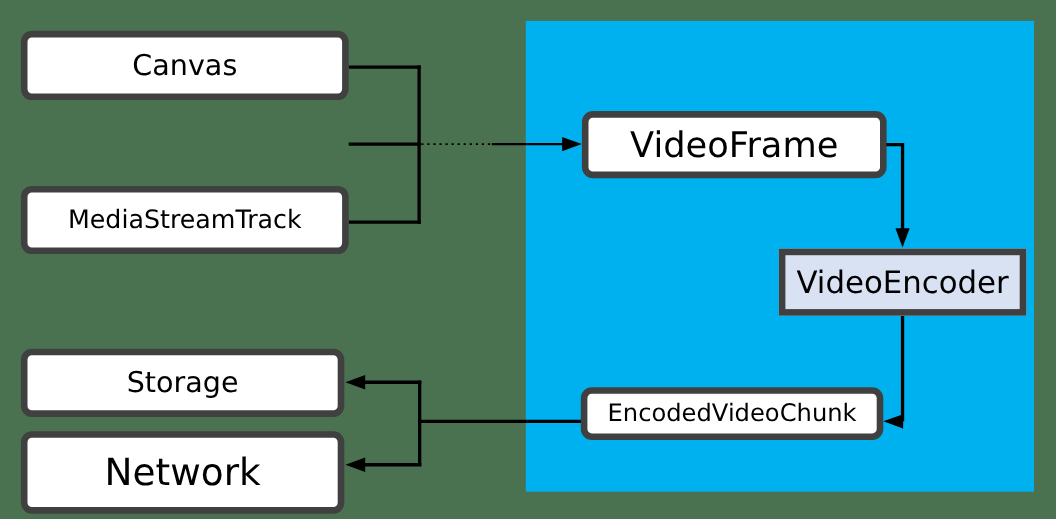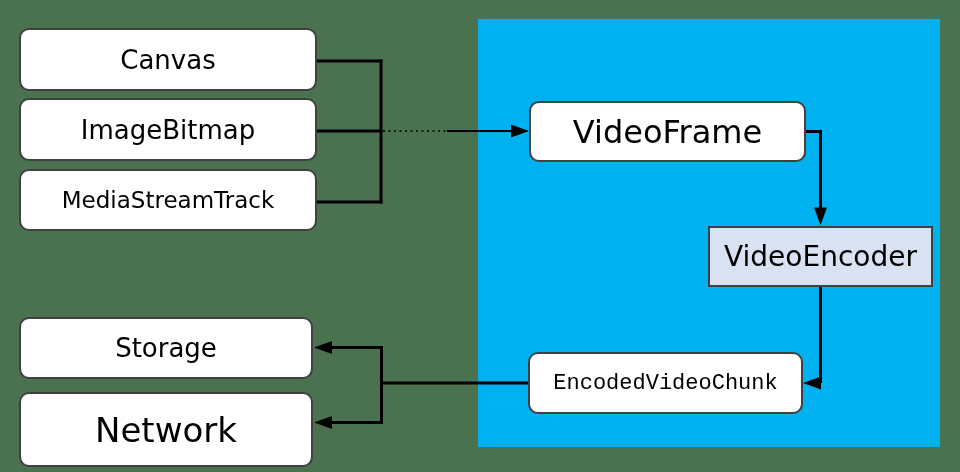--- a/index.html
+++ b/index.html
@@ -30,34 +30,34 @@
     height: 472px;
     display: block;
   }
   .node {
     position: absolute;
     box-sizing: border-box;
     display: flex;
     align-items: center;
     justify-content: center;
     background: #FFFFFF;
-    border: 2px solid #404040;
+    border: 6px solid #404040;
     border-radius: 10px;
     color: #000000;
     white-space: nowrap;
   }
   #node-canvas            { left: 19px;  top: 28px;  width: 298px; height: 63px; font-size: 26px; }
   #node-imagebitmap       { left: 19px;  top: 98px;  width: 298px; height: 63px; font-size: 26px; }
   #node-mediastreamtrack  { left: 19px;  top: 169px; width: 298px; height: 62px; font-size: 23px; }
   #node-storage           { left: 19px;  top: 317px; width: 294px; height: 62px; font-size: 26px; }
   #node-network           { left: 19px;  top: 392px; width: 294px; height: 75px; font-size: 34px; }
   #node-videoframe        { left: 529px; top: 101px; width: 277px; height: 61px; font-size: 32px; }
   #node-videoencoder      { left: 708px; top: 226px; width: 225px; height: 61px; font-size: 28px;
                             border-radius: 0; background: #D8E2F2; }
-  #node-encodedvideochunk { left: 528px; top: 352px; width: 275px; height: 62px; font-size: 22px; font-family: Liberation Mono, monospace; }
+  #node-encodedvideochunk { left: 528px; top: 352px; width: 275px; height: 48px; font-size: 22px; }
 </style>
 </head>
 <body>
 
 <div class="stage">
 
   <div class="pipeline-bg"></div>
 
   <svg class="connectors" viewBox="0 0 960 472" xmlns="http://www.w3.org/2000/svg">
 
@@ -79,23 +79,20 @@
     <path d="M381.5,346 V423.5" stroke="#000" stroke-width="3" fill="none"></path>
     <path d="M383,347.5 H331" stroke="#000" stroke-width="3" fill="none"></path>
     <polygon points="314,347.5 332,341 332,354" fill="#000"></polygon>
     <path d="M383,422.5 H331" stroke="#000" stroke-width="3" fill="none"></path>
     <polygon points="314,422.5 332,416 332,429" fill="#000"></polygon>
   </svg>
 
   <div class="node" id="node-canvas">
     <span>Canvas</span>
   </div>
-  <div class="node" id="node-imagebitmap">
-    <span>ImageBitmap</span>
-  </div>
   <div class="node" id="node-mediastreamtrack">
     <span>MediaStreamTrack</span>
   </div>
   <div class="node" id="node-videoframe">
     <span>VideoFrame</span>
   </div>
   <div class="node" id="node-videoencoder">
     <span>VideoEncoder</span>
   </div>
   <div class="node" id="node-encodedvideochunk">

